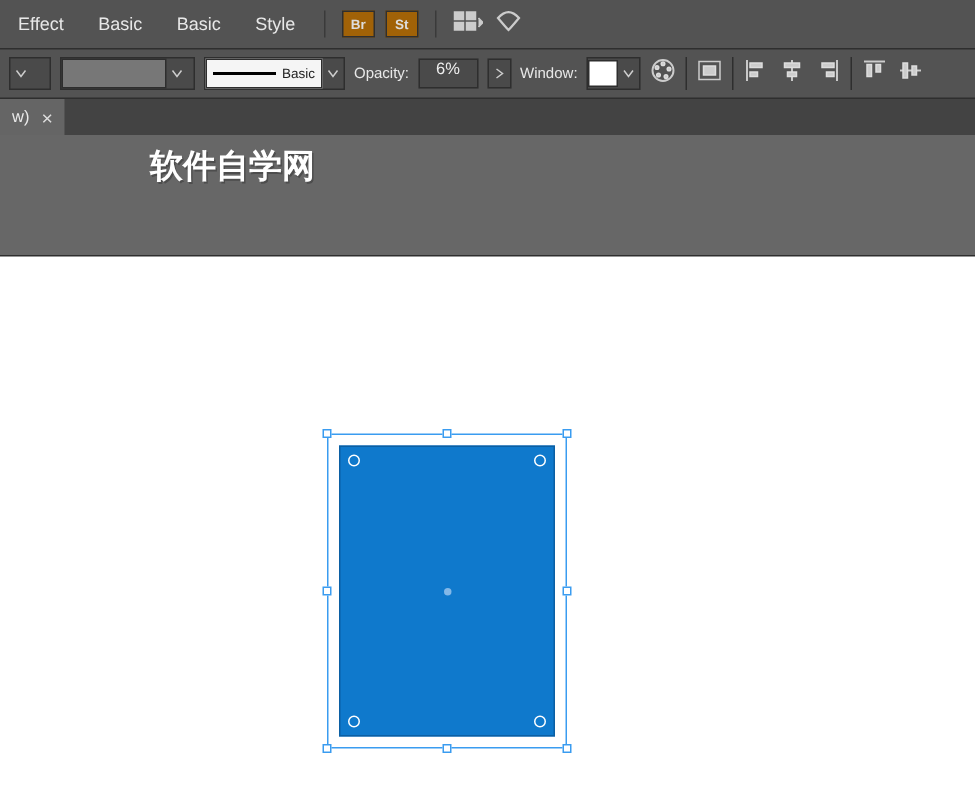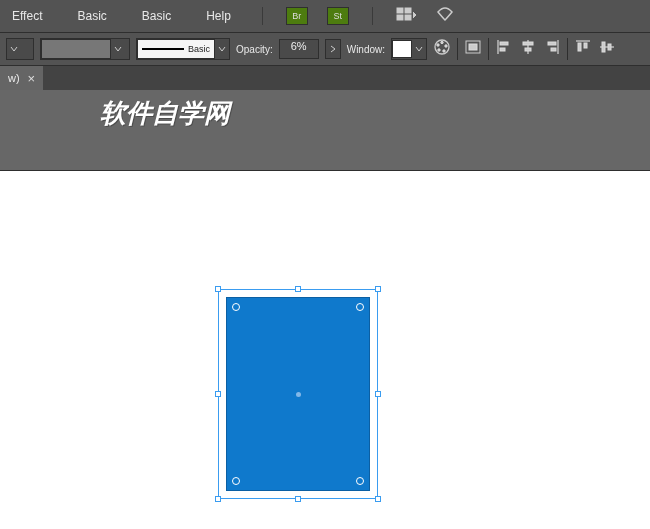--- a/index.html
+++ b/index.html
@@ -1,41 +1,41 @@
 <!DOCTYPE html>
 <html><head>
 <meta charset="utf-8">
 <style>
   * { box-sizing: border-box; margin: 0; padding: 0; font-family: "Segoe UI", Tahoma, sans-serif; }
   body { width: 650px; height: 529px; overflow: hidden; background: #fff; }
-  .menubar { height: 24px; background: #535353; display: flex; align-items: center; padding: 16px 4px; gap: 19px; }
+  .menubar { height: 24px; background: #535353; display: flex; align-items: center; padding: 16px 4px; gap: 7px; }
   .menu-item { color: #e8e8e8; font-size: 12px; padding: 4px 8px; cursor: default; }
   .menu-sep { width: 1px; height: 18px; background: #3a3a3a; margin: 0 4px; }
-  .menu-icon-btn { width: 22px; height: 18px; background: #4d7c0f; color: #ddd; font-size: 9px; font-weight: normal; display: flex; align-items: center; justify-content: center; border: 1px solid #2f2f2f; }
+  .menu-icon-btn { width: 22px; height: 18px; background: #a16207; color: #ddd; font-size: 9px; font-weight: bold; display: flex; align-items: center; justify-content: center; border: 1px solid #2f2f2f; }
   .menu-svg { width: 20px; height: 16px; fill: #ccc; stroke: #ccc; }
   .optbar { height: 34px; background: #535353; border-top: 1px solid #2e2e2e; border-bottom: 1px solid #2e2e2e; display: flex; align-items: center; padding: 6px 6px; gap: 6px; }
   .opt-dd { height: 22px; background: #4a4a4a; border: 1px solid #2e2e2e; display: flex; align-items: center; }
   .opt-dd .caret { width: 14px; display: flex; align-items: center; justify-content: center; }
   .swatch-none { width: 70px; height: 20px; background: linear-gradient(135deg, #777 0%, #777 100%); border: 1px solid #2e2e2e; position: relative; }
   .stroke-chip { width: 78px; height: 20px; background: #f5f5f5; display: flex; align-items: center; justify-content: space-between; padding: 0 4px; border: 1px solid #2e2e2e; }
   .stroke-line { flex: 1; height: 2px; background: #000; margin-right: 4px; }
   .stroke-label { font-size: 9px; color: #222; }
   .opt-label { color: #e8e8e8; font-size: 10px; }
   .opt-input { width: 40px; height: 20px; background: #4a4a4a; border: 1px solid #2e2e2e; color: #eee; font-size: 11px; text-align: center; }
   .opt-swatch { width: 20px; height: 18px; background: #ffffff; border: 1px solid #2e2e2e; }
   .opt-btn { width: 16px; height: 20px; background: #4a4a4a; border: 1px solid #2e2e2e; color: #ccc; font-size: 10px; display: flex; align-items: center; justify-content: center; }
   .icon-sv { width: 18px; height: 18px; fill: #ddd; stroke: #ddd; }
   .sep-v { width: 1px; height: 22px; background: #2e2e2e; }
   .tabstrip { height: 24px; background: #434343; display: flex; align-items: flex-end; }
   .doc-tab { height: 24px; background: #656565; color: #eaeaea; font-size: 11px; display: flex; align-items: center; padding: 0 8px; gap: 8px; }
   .tab-close { font-size: 13px; color: #ddd; cursor: default; }
   .workband { height: 80px; background: #676767; position: relative; }
   .watermark { position: absolute; left: 100px; top: 6px; text-align: center; }
   .wm-main { display: flex; align-items: center; gap: 0; }
-  .wm-ch { color: #fff; font-size: 26px; font-weight: 800; font-style: italic; letter-spacing: 0; text-shadow: 1px 1px 0 #4d4d4d; }
+  .wm-ch { color: #fff; font-size: 22px; font-weight: 800; letter-spacing: 0; text-shadow: 1px 1px 0 #4d4d4d; }
   .wm-sub { color: #c9c9c9; font-size: 11px; letter-spacing: 4px; margin-top: -2px; }
   .canvas { position: relative; width: 650px; height: 367px; background: #fff; border-top: 1px solid #2e2e2e; }
   .obj-wrap { position: absolute; left: 218px; top: 118px; width: 160px; height: 210px; }
   .selbox { position: absolute; left: 0; top: 0; width: 100%; height: 100%; border: 1px solid #3a9cf0; }
   .rect-shape { position: absolute; left: 8px; top: 8px; right: 8px; bottom: 8px; background: #0f79cc; border: 1px solid #0b5fa3; }
   .sel-handle { position: absolute; width: 6px; height: 6px; background: #fff; border: 1px solid #3a9cf0; }
   .sh-tl { left: -3px; top: -3px; }
   .sh-tr { right: -3px; top: -3px; }
   .sh-bl { left: -3px; bottom: -3px; }
   .sh-br { right: -3px; bottom: -3px; }
@@ -51,21 +51,21 @@
   .center-dot { position: absolute; left: 50%; top: 50%; width: 5px; height: 5px; margin-left: -2.5px; margin-top: -2.5px; background: #83b8e8; border-radius: 50%; }
   .caret svg { width: 8px; height: 8px; }
 </style>
 </head>
 <body>
 
 <div class="menubar">
   <div class="menu-item">Effect</div>
   <div class="menu-item">Basic</div>
   <div class="menu-item">Basic</div>
-  <div class="menu-item">Help</div>
+  <div class="menu-item">Style</div>
   <div class="menu-sep"></div>
   <div class="menu-icon-btn">Br</div>
   <div class="menu-icon-btn">St</div>
   <div class="menu-sep"></div>
   <div>
     <svg class="menu-svg" viewBox="0 0 20 16">
         <rect x="1" y="2" width="6" height="5" fill="#ccc"></rect>
         <rect x="9" y="2" width="6" height="5" fill="#ccc"></rect>
         <rect x="1" y="9" width="6" height="5" fill="#ccc"></rect>
         <rect x="9" y="9" width="6" height="5" fill="#ccc"></rect>

